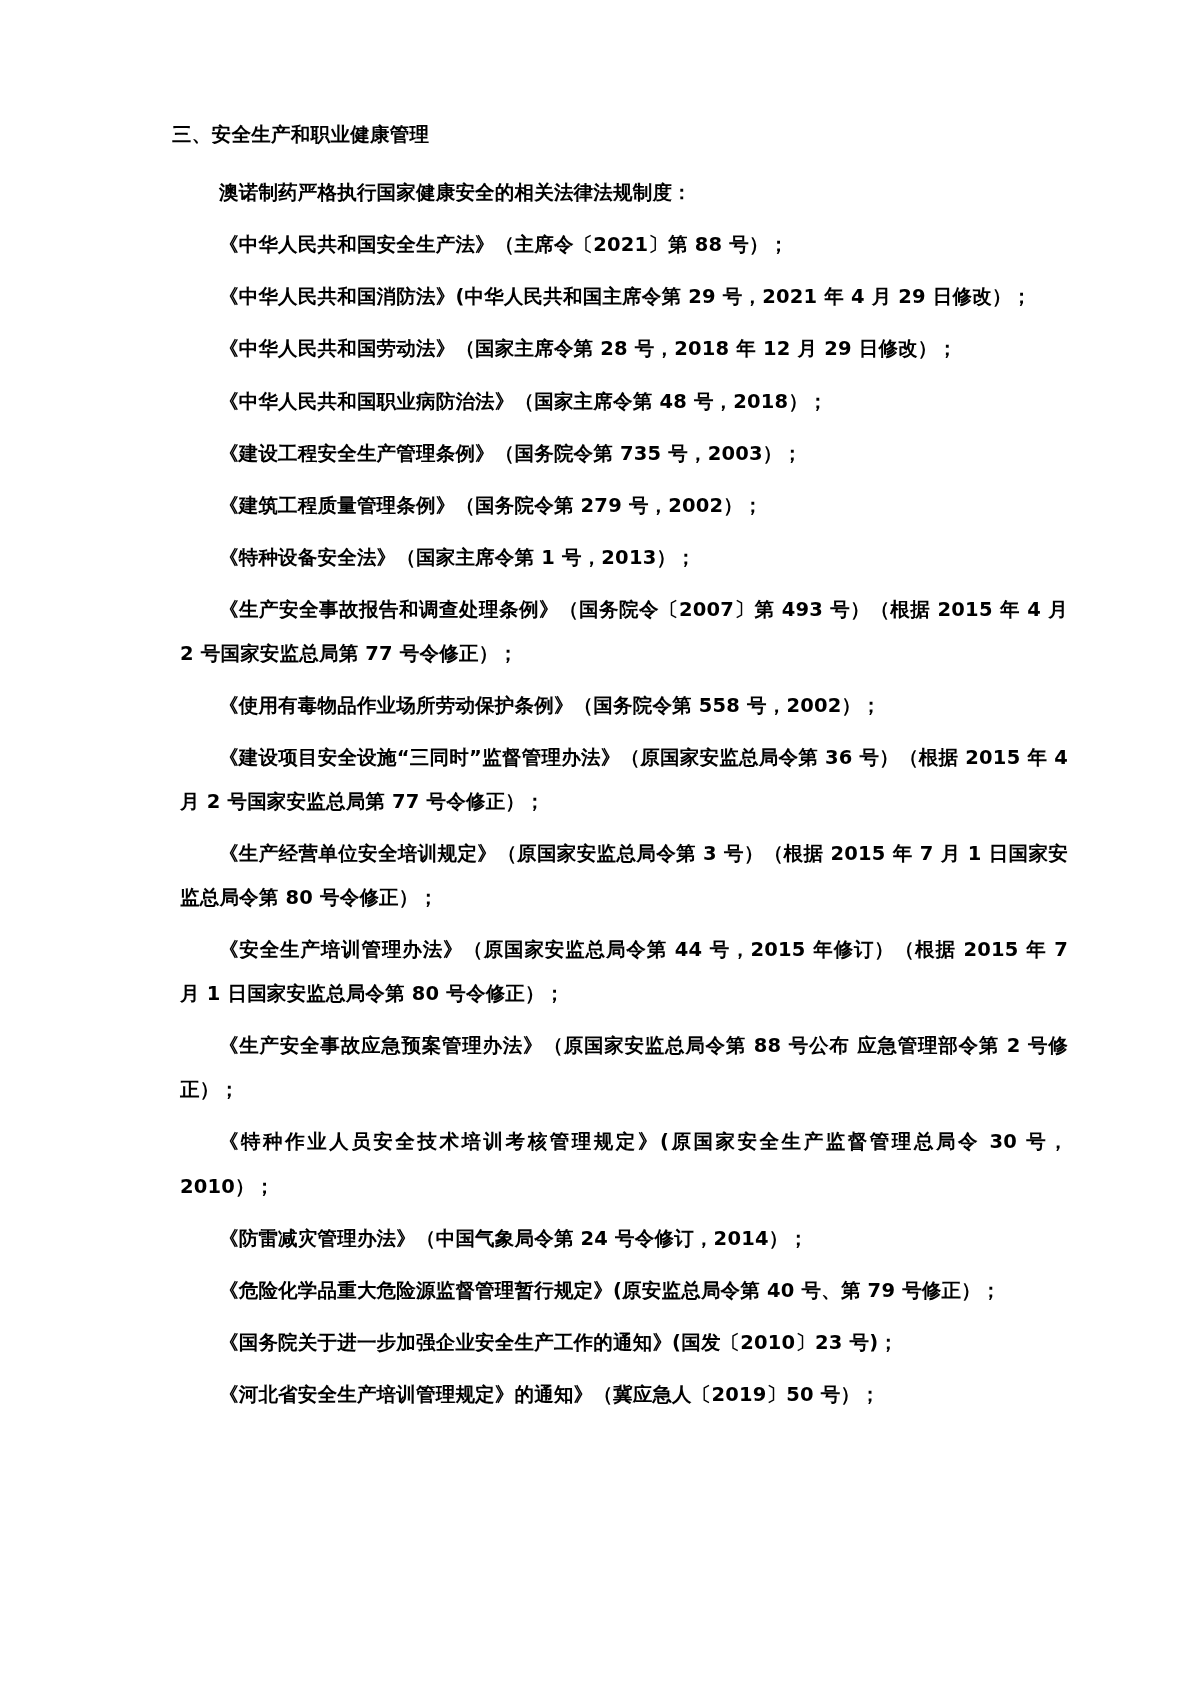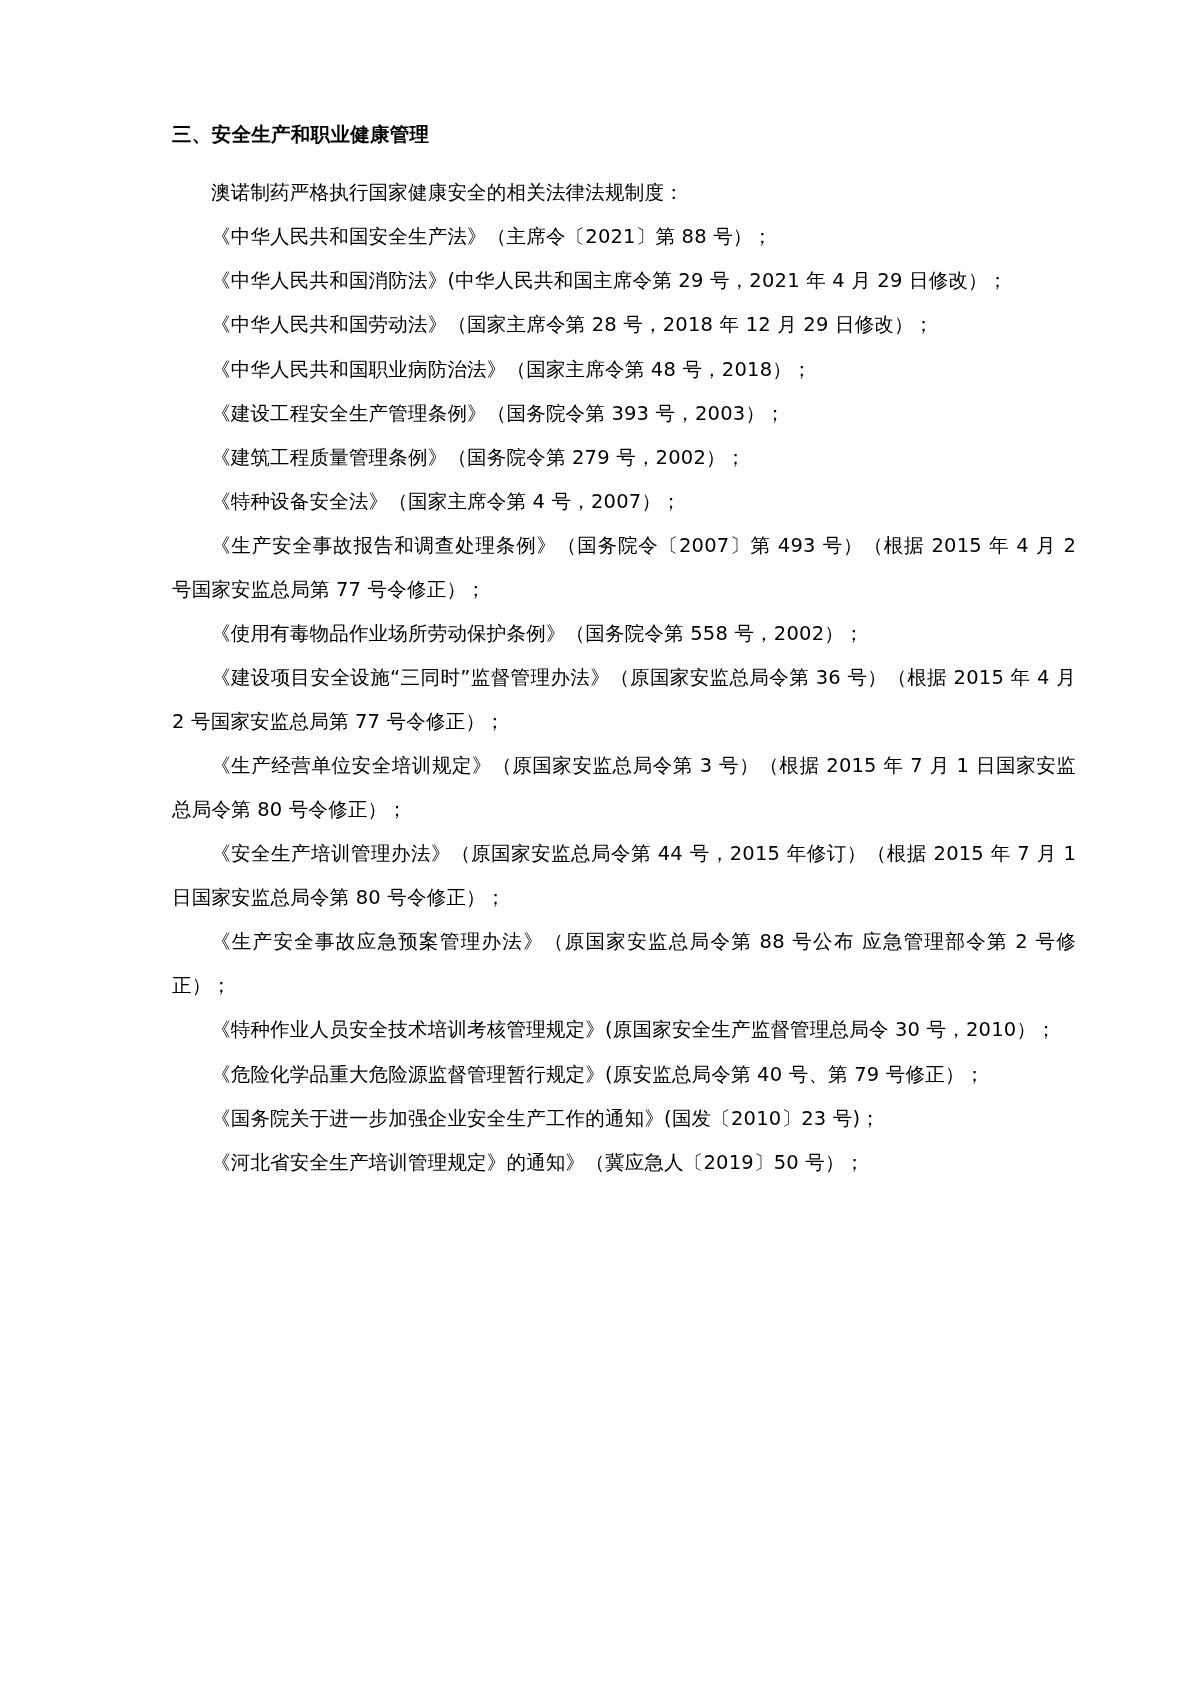--- a/index.html
+++ b/index.html
@@ -25,47 +25,49 @@
     font-family: "DejaVu Sans", sans-serif;
     font-size: 19.5px;
     font-weight: bold;
     line-height: 1.5;
     margin: 0 0 22px 0;
     letter-spacing: 0.3px;
   }
   .para {
     font-size: 19.5px;
     line-height: 2.26;
-    margin: 0;
+    margin: 8px;
     text-align: justify;
     text-justify: inter-ideograph;
     text-indent: 2em;
     letter-spacing: 0.2px;
     font-family: "DejaVu Sans", sans-serif;
+    font-weight: bold;
   }
 </style>
 </head>
 <body>
 
 <div class="page">
 
   <h1 class="doc-heading">三、安全生产和职业健康管理</h1>
 
   <p class="para">澳诺制药严格执行国家健康安全的相关法律法规制度：</p>
   <p class="para">《中华人民共和国安全生产法》（主席令〔2021〕第 88 号）；</p>
   <p class="para">《中华人民共和国消防法》(中华人民共和国主席令第 29 号，2021 年 4 月 29 日修改）；</p>
   <p class="para">《中华人民共和国劳动法》（国家主席令第 28 号，2018 年 12 月 29 日修改）；</p>
   <p class="para">《中华人民共和国职业病防治法》（国家主席令第 48 号，2018）；</p>
-  <p class="para">《建设工程安全生产管理条例》（国务院令第 393 号，2003）；</p>
+  <p class="para">《建设工程安全生产管理条例》（国务院令第 735 号，2003）；</p>
   <p class="para">《建筑工程质量管理条例》（国务院令第 279 号，2002）；</p>
-  <p class="para">《特种设备安全法》（国家主席令第 4 号，2007）；</p>
+  <p class="para">《特种设备安全法》（国家主席令第 1 号，2013）；</p>
   <p class="para">《生产安全事故报告和调查处理条例》（国务院令〔2007〕第 493 号）（根据 2015 年 4 月 2 号国家安监总局第 77 号令修正）；</p>
   <p class="para">《使用有毒物品作业场所劳动保护条例》（国务院令第 558 号，2002）；</p>
   <p class="para">《建设项目安全设施“三同时”监督管理办法》（原国家安监总局令第 36 号）（根据 2015 年 4 月 2 号国家安监总局第 77 号令修正）；</p>
   <p class="para">《生产经营单位安全培训规定》（原国家安监总局令第 3 号）（根据 2015 年 7 月 1 日国家安监总局令第 80 号令修正）；</p>
   <p class="para">《安全生产培训管理办法》（原国家安监总局令第 44 号，2015 年修订）（根据 2015 年 7 月 1 日国家安监总局令第 80 号令修正）；</p>
   <p class="para">《生产安全事故应急预案管理办法》（原国家安监总局令第 88 号公布  应急管理部令第 2 号修正）；</p>
   <p class="para">《特种作业人员安全技术培训考核管理规定》(原国家安全生产监督管理总局令 30 号，2010）；</p>
+  <p class="para">《防雷减灾管理办法》（中国气象局令第 24 号令修订，2014）；</p>
   <p class="para">《危险化学品重大危险源监督管理暂行规定》(原安监总局令第 40 号、第 79 号修正）；</p>
   <p class="para">《国务院关于进一步加强企业安全生产工作的通知》(国发〔2010〕23 号)；</p>
   <p class="para">《河北省安全生产培训管理规定》的通知》（冀应急人〔2019〕50 号）；</p>
 
 </div>
 
 </body></html>

